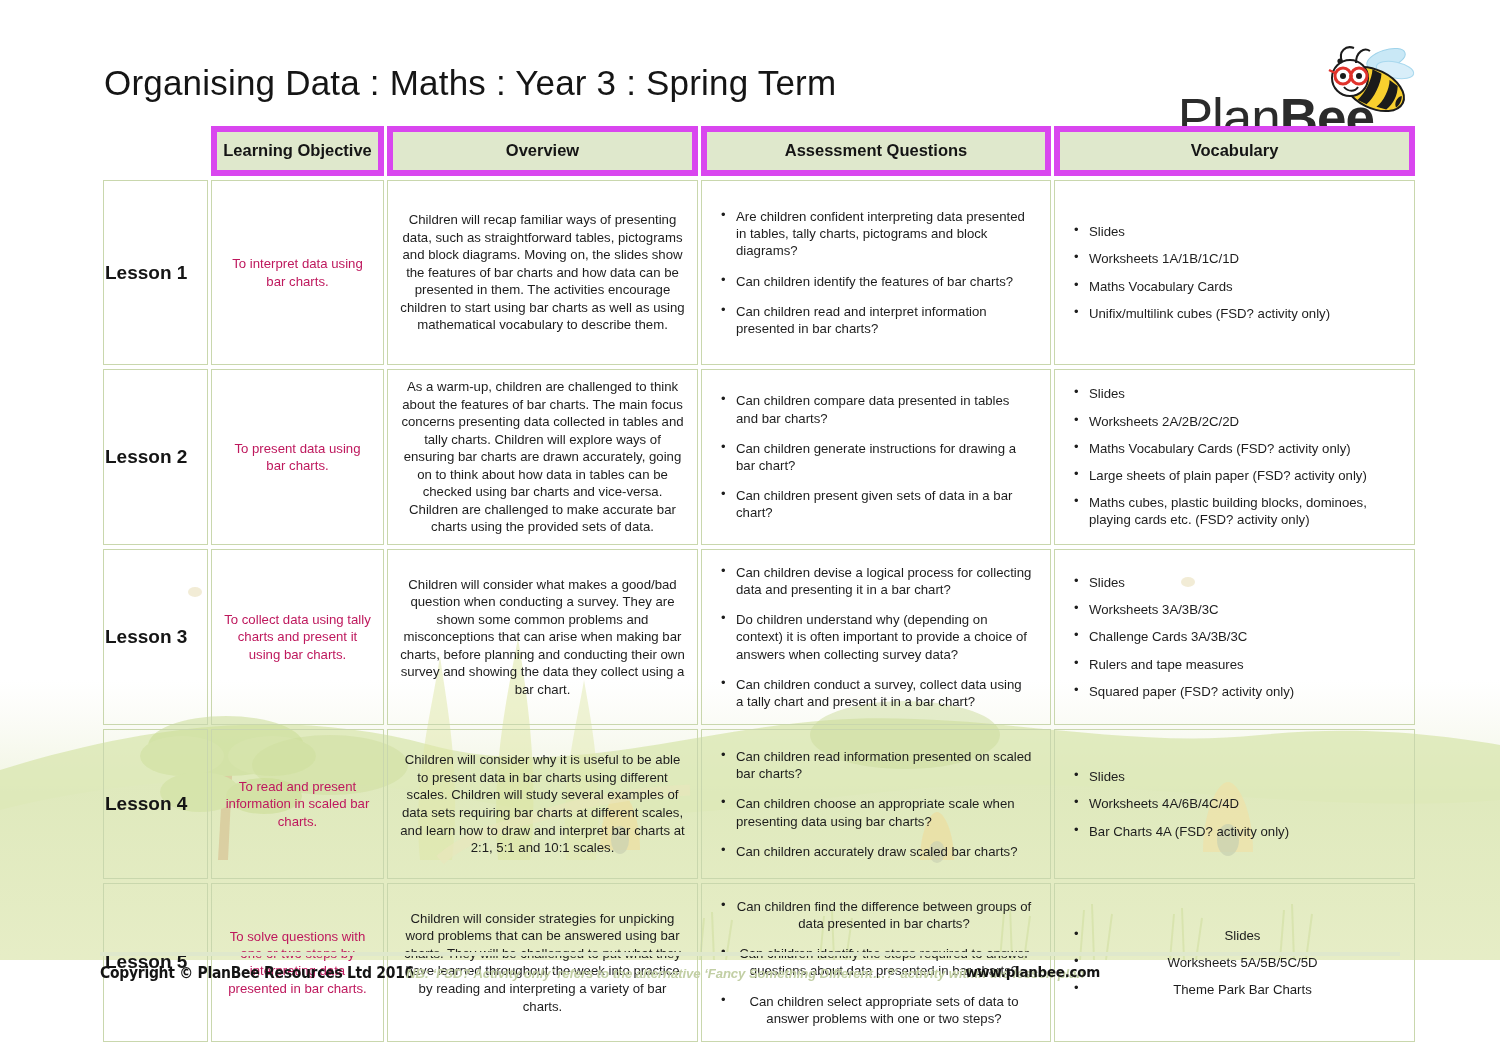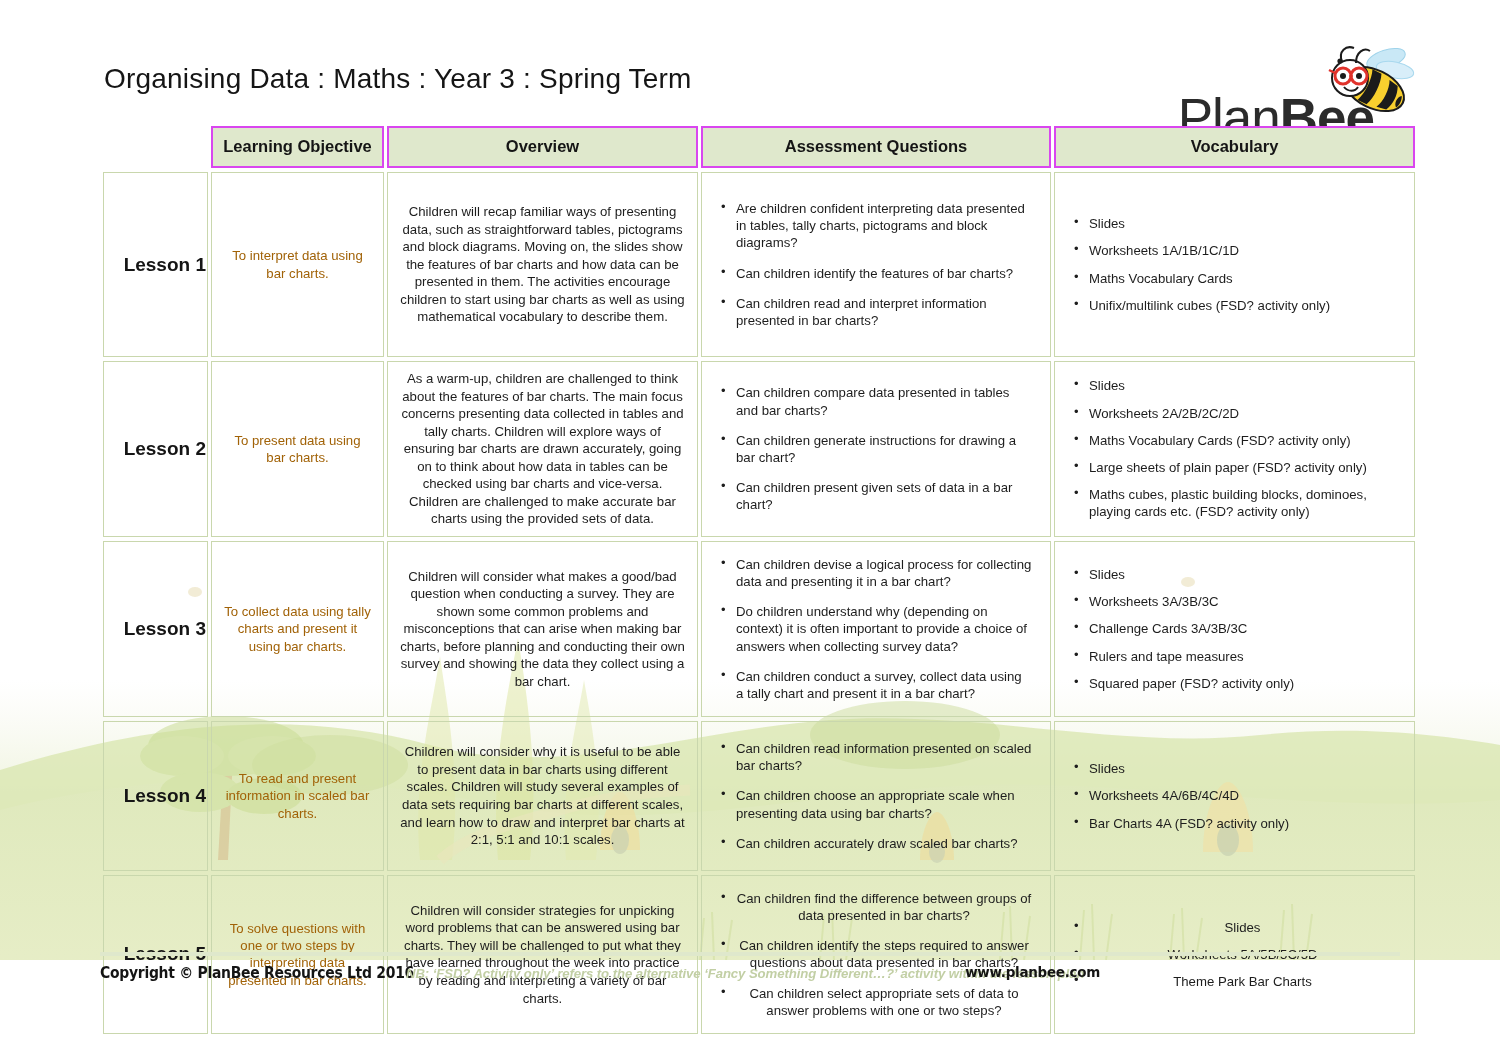--- a/index.html
+++ b/index.html
@@ -15,21 +15,21 @@
   
   #watermark{
     position:absolute;
     left:0; top:560px; width:1500px; height:400px;
     z-index:0; pointer-events:none;
   }
 
   
   #page-title{
     position:absolute; left:104px; top:63px;
-    font-size:28px; font-weight:400; letter-spacing:.2px;
+    font-size:35px; font-weight:400; letter-spacing:.2px;
     color:#151515; white-space:nowrap;
   }
   #brand{
     position:absolute; right:78px; top:35px;
     width:300px; height:90px;
   }
   #brand-text{
     position:absolute; right:48px; top:52px;
     font-size:53px; letter-spacing:-1px; color:#2b2b2b;
     font-family:"Liberation Sans", sans-serif;
@@ -41,46 +41,46 @@
   #plan-table{
     position:absolute; left:100px; top:122px;
     width:1300px;
     border-collapse:separate;
     border-spacing:3px 4px;
     z-index:2;
     table-layout:fixed;
   }
   #plan-table th{
     background:#dfe8cc;
-    border:2px solid #d946ef;
+    border:6px solid #d946ef;
     font-size:16.5px; font-weight:700;
     color:#151515;
     padding:9px 4px 10px 4px;
     text-align:center;
     vertical-align:middle;
   }
   #plan-table th.corner{background:transparent;border:none;}
   #plan-table td{
     border:1px solid #c9d7ad;
     background:rgba(255,255,255,0.0);
     vertical-align:middle;
   }
   td.lesson-cell{
     background:#dfe8cc;
-    text-align:right;
+    text-align:left;
     font-size:19px;
     font-weight:700;
     color:#151515;
   }
   td.obj-cell{
     text-align:center;
     font-size:13.2px;
     line-height:1.32;
     padding:6px 12px;
-    color:#a16207;
+    color:#be185d;
   }
   td.overview-cell{
     text-align:center;
     font-size:13.2px;
     line-height:1.33;
     padding:8px 12px;
     color:#1d1d1d;
   }
   td.assess-cell, td.res-cell{
     vertical-align:middle;

